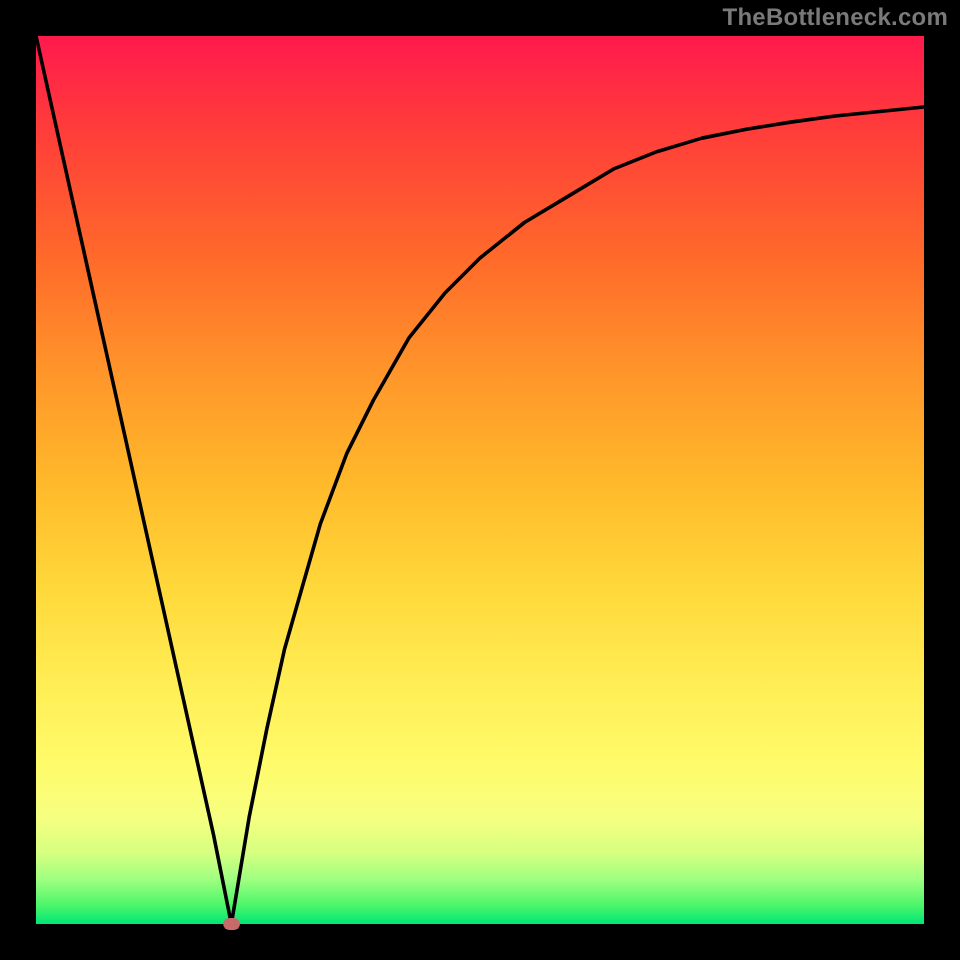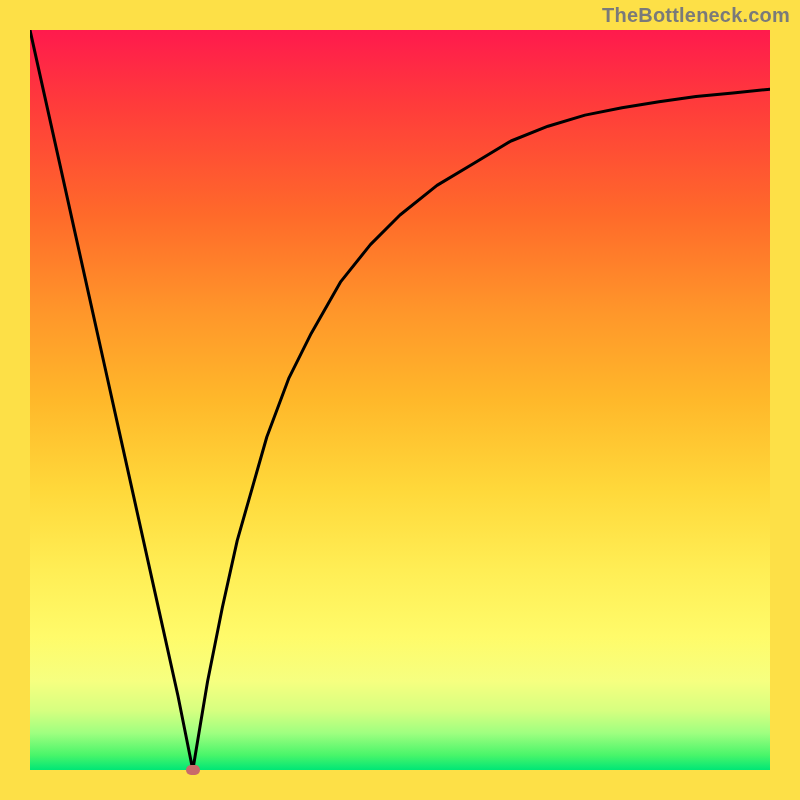--- a/index.html
+++ b/index.html
@@ -7,21 +7,21 @@
     padding: 0;
     width: 800px;
     height: 800px;
     overflow: hidden;
     font-family: Arial, Helvetica, sans-serif;
   }
   .frame {
     position: relative;
     width: 800px;
     height: 800px;
-    background: #fde047;
+    background: #000000;
   }
   .plot-area {
     position: absolute;
     left: 30px;
     top: 30px;
     width: 740px;
     height: 740px;
     background: linear-gradient(
       to bottom,
       #ff1a4d 0%,

